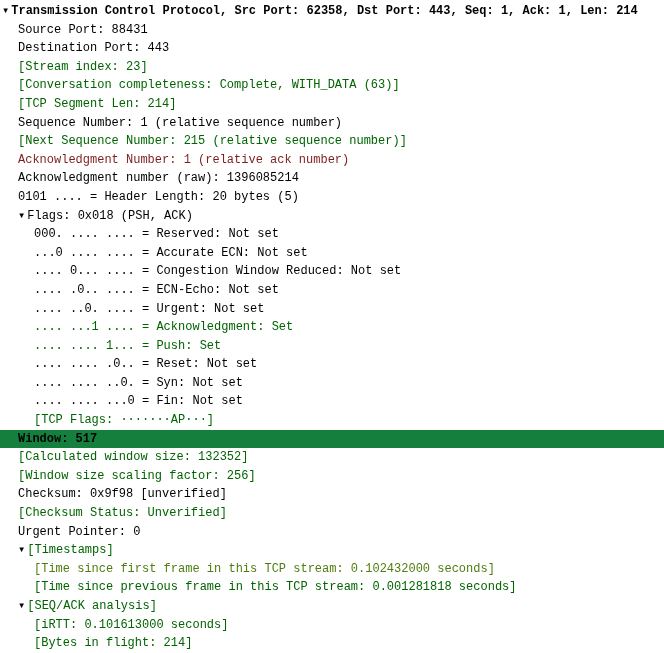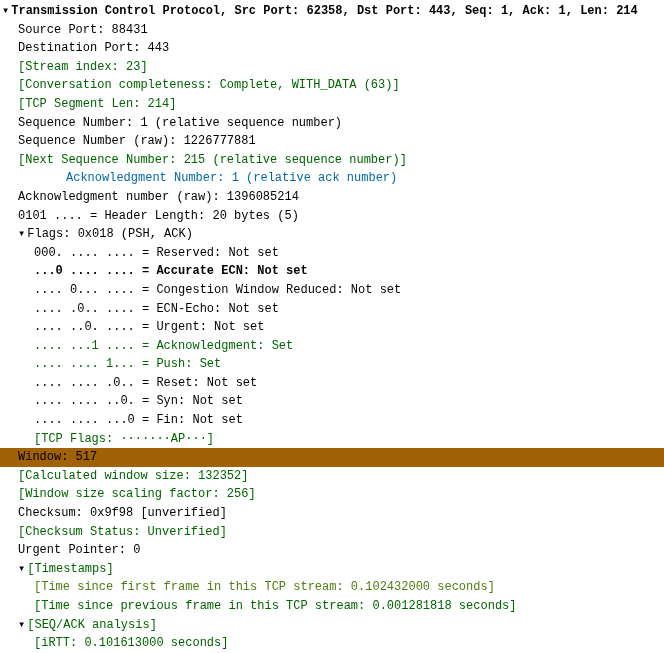--- a/index.html
+++ b/index.html
@@ -16,21 +16,22 @@
       padding: 2px 0;
       line-height: 1.55;
     }
     .tree-row {
       display: flex;
       align-items: baseline;
       padding: 0 2px;
       white-space: nowrap;
     }
     .tree-row.highlighted {
-      background-color: #a16207;
+      background-color: #15803d;
+      font-weight: bold;
     }
     .tree-row .indent {
       display: inline-block;
       flex-shrink: 0;
     }
     .toggle-icon {
       cursor: pointer;
       color: #000;
       margin-right: 2px;
       flex-shrink: 0;
@@ -64,50 +65,46 @@
     <div class="tree-row">
       <span class="indent" style="width: 16px; display: inline-block;"></span>
       <span style="color: rgb(0, 100, 0);">[TCP Segment Len: 214]</span>
     </div>
     <div class="tree-row">
       <span class="indent" style="width: 16px; display: inline-block;"></span>
       <span style="color: rgb(0, 0, 0);">Sequence Number: 1    (relative sequence number)</span>
     </div>
     <div class="tree-row">
       <span class="indent" style="width: 16px; display: inline-block;"></span>
-      <span style="color: rgb(0, 0, 0);">Sequence Number (raw): 1226777881</span>
-    </div>
-    <div class="tree-row">
-      <span class="indent" style="width: 16px; display: inline-block;"></span>
       <span style="color: rgb(0, 100, 0);">[Next Sequence Number: 215    (relative sequence number)]</span>
     </div>
     <div class="tree-row">
       <span class="indent" style="width: 16px; display: inline-block;"></span>
-      <span style="color: #0369a1; margin-left: 48px;">Acknowledgment Number: 1    (relative ack number)</span>
+      <span style="color: #7f1d1d;">Acknowledgment Number: 1    (relative ack number)</span>
     </div>
     <div class="tree-row">
       <span class="indent" style="width: 16px; display: inline-block;"></span>
       <span style="color: rgb(0, 0, 0);">Acknowledgment number (raw): 1396085214</span>
     </div>
     <div class="tree-row">
       <span class="indent" style="width: 16px; display: inline-block;"></span>
       <span style="color: rgb(0, 0, 0);">0101 .... = Header Length: 20 bytes (5)</span>
     </div>
     <div class="tree-row">
       <span class="indent" style="width: 16px; display: inline-block;"></span>
       <span class="toggle-icon">▾ </span>
       <span style="color: rgb(0, 0, 0);">Flags: 0x018 (PSH, ACK)</span>
     </div>
     <div class="tree-row">
       <span class="indent" style="width: 32px; display: inline-block;"></span>
       <span style="color: rgb(0, 0, 0);">000. .... .... = Reserved: Not set</span>
     </div>
     <div class="tree-row">
       <span class="indent" style="width: 32px; display: inline-block;"></span>
-      <span style="color: rgb(0, 0, 0); font-weight: bold;">...0 .... .... = Accurate ECN: Not set</span>
+      <span style="color: rgb(0, 0, 0);">...0 .... .... = Accurate ECN: Not set</span>
     </div>
     <div class="tree-row">
       <span class="indent" style="width: 32px; display: inline-block;"></span>
       <span style="color: rgb(0, 0, 0);">.... 0... .... = Congestion Window Reduced: Not set</span>
     </div>
     <div class="tree-row">
       <span class="indent" style="width: 32px; display: inline-block;"></span>
       <span style="color: rgb(0, 0, 0);">.... .0.. .... = ECN-Echo: Not set</span>
     </div>
     <div class="tree-row">

